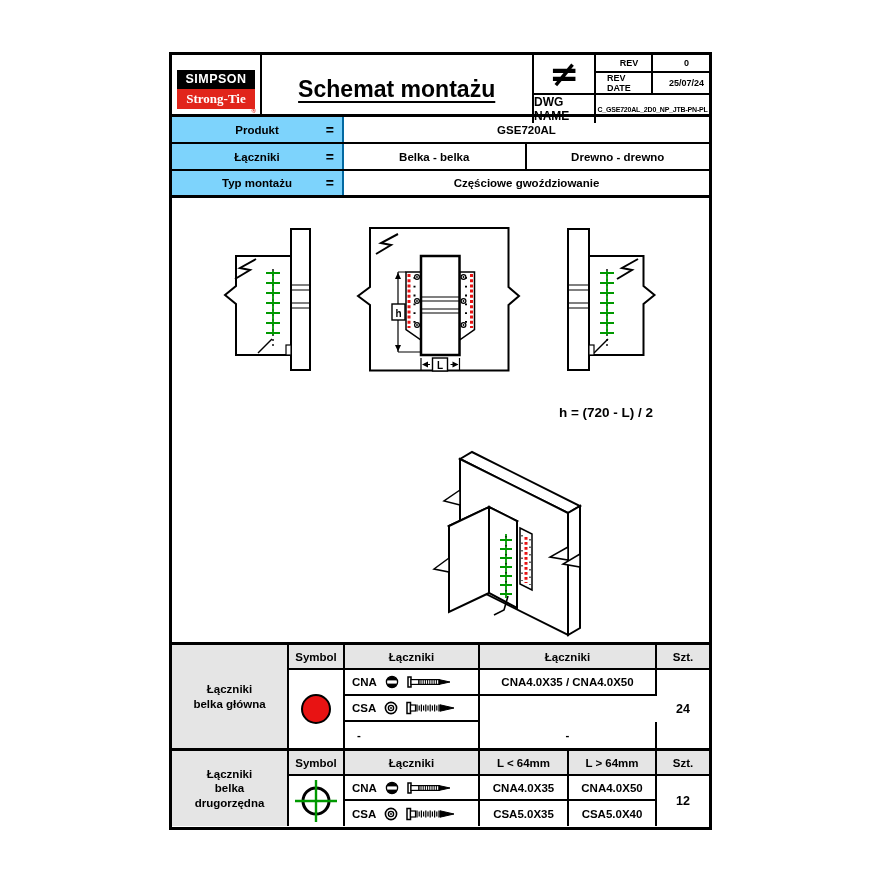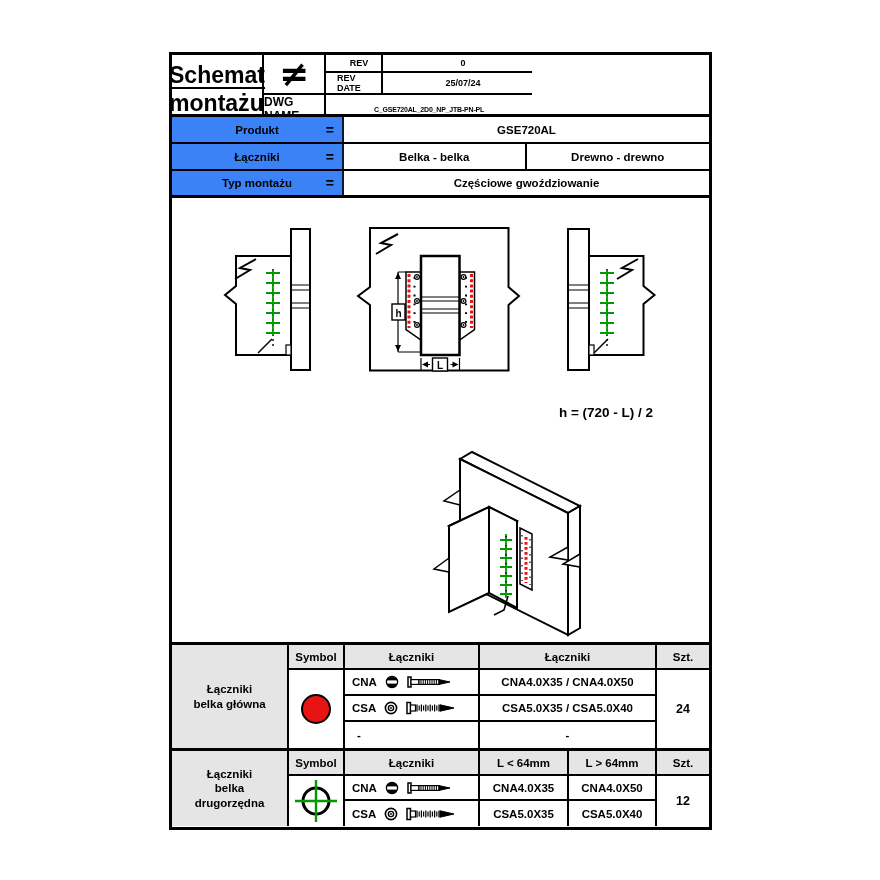--- a/index.html
+++ b/index.html
@@ -20,21 +20,21 @@
   .rev-grid{border-bottom:2px solid #000;display:grid;grid-template-columns:57px 1fr;grid-template-rows:1fr 1fr;}
   .rev-grid>div{display:flex;align-items:center;justify-content:center;font-size:9px;padding-left:11px;}
   .rg-bb{border-bottom:2px solid #000;}
   .rg-br{border-right:2px solid #000;}
   .dwg-label{border-right:2px solid #000;display:flex;align-items:center;justify-content:center;font-size:12px;}
   .dwg-value{display:flex;align-items:center;justify-content:center;font-size:7px;letter-spacing:-.2px;white-space:nowrap;}
 
   
   .prow{display:grid;grid-template-columns:172px 1fr;border-bottom:2px solid #000;height:27px;}
   .prow:last-of-type{border-bottom:3px solid #000;}
-  .pcell-label{background:#3b82f6;border-right:2px solid #0f172a;display:flex;align-items:center;justify-content:center;font-weight:bold;font-size:11.5px;position:relative;}
+  .pcell-label{background:#7dd3fc;border-right:2px solid #0369a1;display:flex;align-items:center;justify-content:center;font-weight:bold;font-size:11.5px;position:relative;}
   .pcell-label .eq{position:absolute;right:8px;font-size:14px;font-weight:900;}
   .pcell-val{display:flex;align-items:center;justify-content:center;font-weight:bold;font-size:11.5px;}
   .psplit{display:grid;grid-template-columns:1fr 1fr;}
   .psplit>div:first-child{border-right:2px solid #000;}
 
   
   .draw{height:447px;border-bottom:3px solid #000;position:relative;}
   .draw svg{position:absolute;left:0;top:0;}
 
   
@@ -49,20 +49,24 @@
   .qty{font-size:12.5px;}
   .sym-red{width:30px;height:30px;border-radius:50%;background:#e81313;border:2.5px solid #000;}
   .dashleft{justify-content:flex-start;padding-left:12px;}
 </style>
 </head>
 <body>
 
 <div class="page">
 
   <div class="hdr">
+    <div class="hdr-logo">
+      <div class="logo-top">SIMPSON</div>
+      <div class="logo-bottom"><span>Strong-Tie</span><span class="logo-reg">®</span></div>
+    </div>
     <div class="hdr-title">
       <span>Schemat montażu</span>
     </div>
     <div class="hdr-rev">
       <div class="neq-cell">≠</div>
       <div class="rev-grid">
         <div class="rg-bb rg-br">REV</div>
         <div class="rg-bb">0</div>
         <div class="rg-br">REV DATE</div>
         <div>25/07/24</div>
@@ -251,21 +255,20 @@
         </svg>
       <svg width="50" height="14">
           <g stroke="#000" fill="#fff">
             <rect x="1" y="1.5" width="3.5" height="11" stroke-width="1.5"></rect>
             <rect x="4.5" y="4" width="5" height="6" stroke-width="1.2"></rect>
             <path d="M11,3.5 V10.5 M13.2,4.5 V9.5 M15.4,3.5 V10.5 M17.6,4.5 V9.5 M19.8,3.5 V10.5 M22,4.5 V9.5 M24.2,3.5 V10.5 M26.4,4.5 V9.5 M28.6,3.5 V10.5 M30.8,4.5 V9.5 M33,3.5 V10.5" stroke-width="1.2"></path>
             <polygon points="34,3.8 48,7 34,10.2" fill="#000" stroke-width="1"></polygon>
           </g>
         </svg>
     </div>
-    <div class="cell" style="grid-row:3;grid-column:4;">CSA5.0X35 / CSA5.0X40</div>
 
     <div class="cell fcell nob dashleft" style="grid-row:4;grid-column:3;">-</div>
     <div class="cell nob" style="grid-row:4;grid-column:4;">-</div>
 
     <div class="cell nor nob qty" style="grid-row:2/span 3;grid-column:5;">24</div>
   </div>
 
   <div class="t2">
     <div class="cell gray rowlabel nob" style="grid-row:1/span 3;">
       <span>Łączniki</span>

